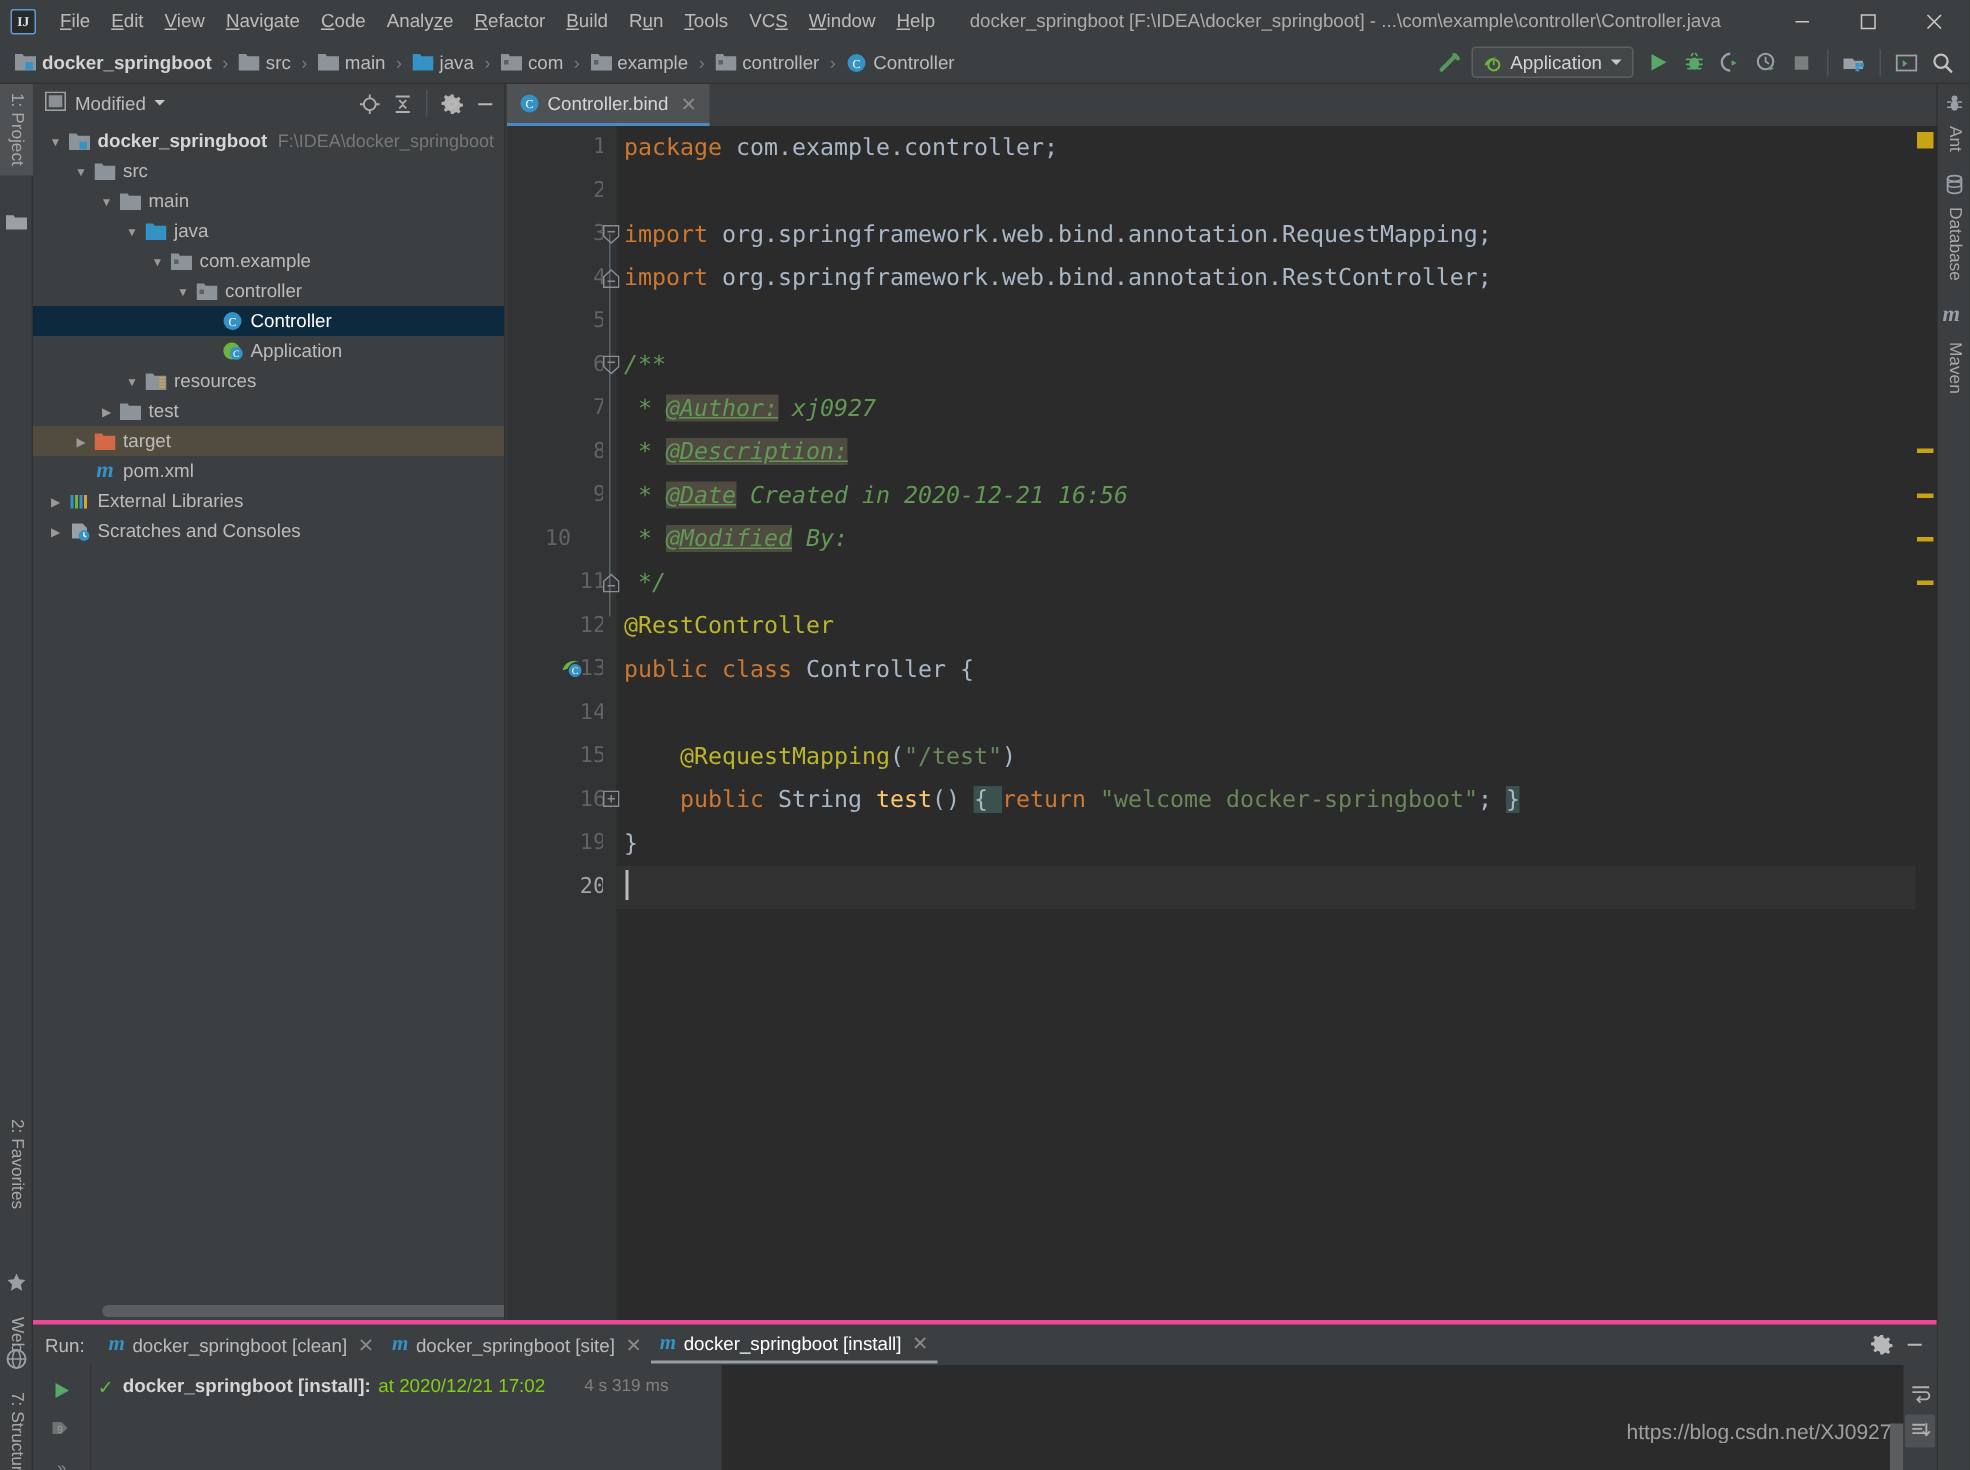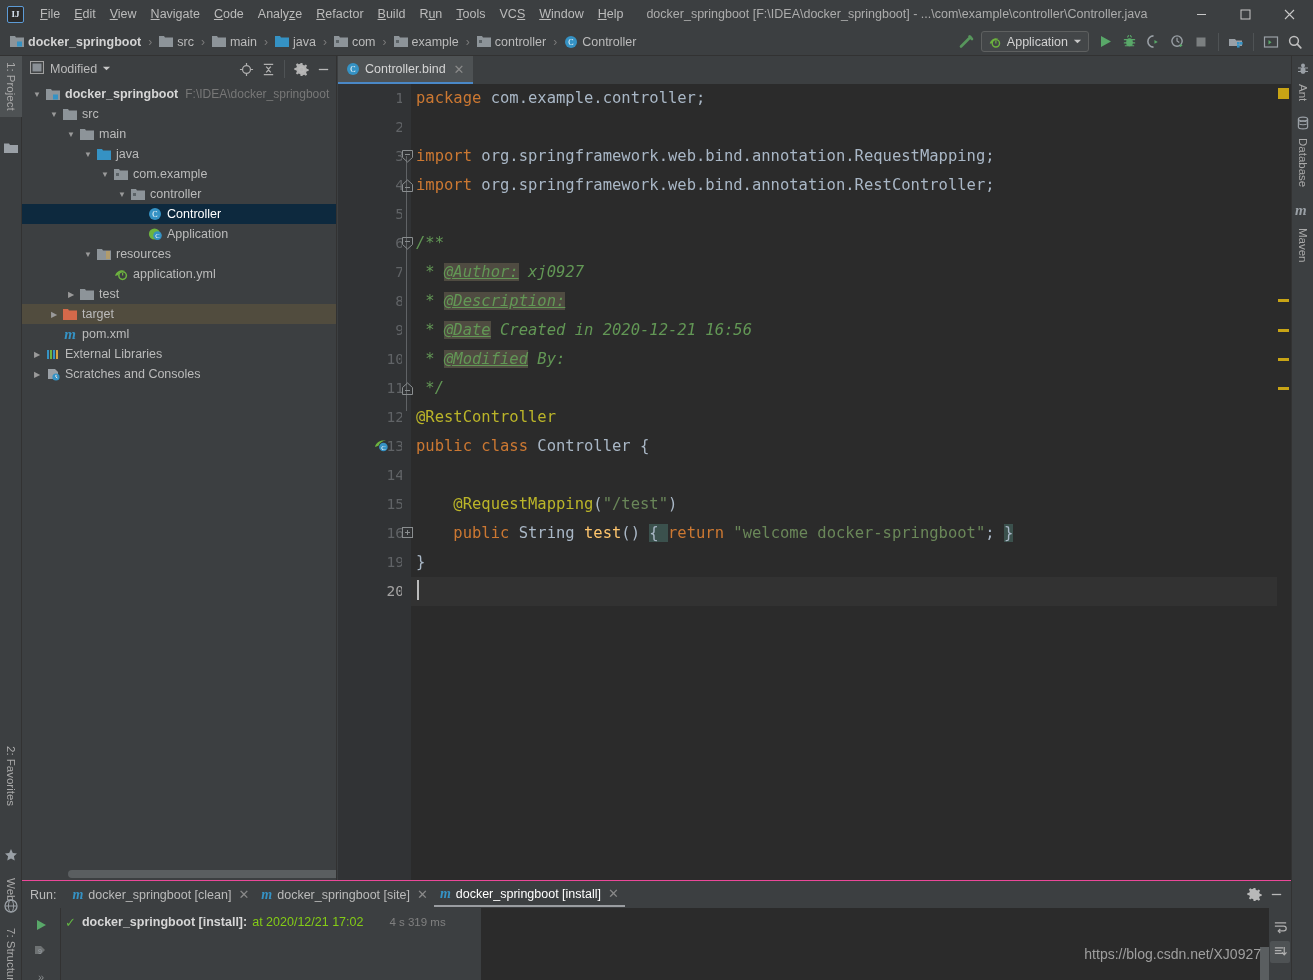--- a/index.html
+++ b/index.html
@@ -169,21 +169,21 @@
     vertical-align:-4px; margin-left:1px;
   }
   .scroll-marks {
     position:absolute; right:0; top:0; width:14px; height:100%; background:#2b2b2b;
   }
   .mark { position:absolute; right:2px; }
 
   
   .run-panel {
     position:absolute; left:22px; top:880px; width:1269px; height:100px;
-    background:#3c3f41; border-top:1px solid #ec4899;
+    background:#3c3f41; border-top:3px solid #ec4899;
   }
   .run-tabs { height:27px; display:flex; align-items:center; padding-left:8px; }
   .run-label { color:#bbbbbb; font-size:12.5px; margin-right:10px; }
   .run-tab {
     display:flex; align-items:center; padding:3px 6px; color:#bbbbbb; font-size:12.5px;
     white-space:nowrap;
   }
   .run-tab.active { color:#ffffff; border-bottom:2px solid #9a9da1; }
   .run-tab .mico {
     color:#3592c4; font-style:italic; font-weight:bold; font-family:"Liberation Serif", serif;
@@ -622,33 +622,20 @@
           <span class="ico">
             <span style="display: flex;">
               <svg width="14" height="13" viewBox="0 0 14 13">
                 <path d="M0 1h5l1 1.5h8V12H0z" fill="#8d9499"></path>
                 <path d="M9 4h4M9 6h4M9 8h4M9 10h4" stroke="#d6a33e" stroke-width="1"></path>
               </svg>
             </span>
           </span>
           <span class="lbl">resources</span>
         </div>
-        <div class="tnode" style="padding-left: 76px;">
-          <span class="arrow"></span>
-          <span class="ico">
-            <span style="display: flex;">
-              <svg width="15" height="14" viewBox="0 0 15 14">
-                <path d="M1 9c1-4.5 5.5-6.5 10-5.5-3 0-5.8 1.8-6.8 4.5z" fill="#6db33f"></path>
-                <circle cx="8.6" cy="8.6" r="3.8" fill="none" stroke="#6db33f" stroke-width="1.5"></circle>
-                <path d="M8.6 6v2.6" stroke="#6db33f" stroke-width="1.2"></path>
-              </svg>
-            </span>
-          </span>
-          <span class="lbl">application.yml</span>
-        </div>
         <div class="tnode" style="padding-left: 42px;">
           <span class="arrow">▶</span>
           <span class="ico">
             <span style="display: flex;">
               <svg width="14" height="13" viewBox="0 0 14 13">
                 <path d="M0 1h5l1 1.5h8V12H0z" fill="#8d9499"></path>
               </svg>
             </span>
           </span>
           <span class="lbl">test</span>
@@ -721,21 +708,21 @@
       <div class="gutter" id="gutter">
           <div class="lnum" style="top: 0px;">1</div>
           <div class="lnum" style="top: 29px;">2</div>
           <div class="lnum" style="top: 58px;">3</div>
           <div class="lnum" style="top: 87px;">4</div>
           <div class="lnum" style="top: 116px;">5</div>
           <div class="lnum" style="top: 145px;">6</div>
           <div class="lnum" style="top: 174px;">7</div>
           <div class="lnum" style="top: 203px;">8</div>
           <div class="lnum" style="top: 232px;">9</div>
-          <div class="lnum" style="top: 261px;">10</div>
+          <div class="lnum" style="top: 261px; text-align: center;">10</div>
           <div class="lnum" style="top: 290px;">11</div>
           <div class="lnum" style="top: 319px;">12</div>
           <div class="lnum" style="top: 348px;">13</div>
           <div class="gmark" style="left: 36px; top: 354px;">
             <span style="display: flex;">
               <svg width="16" height="15" viewBox="0 0 16 15">
                 <path d="M1 9c1-5 6-7.5 11-6.2-3.4 0-6.5 2-7.6 5z" fill="#6db33f"></path>
                 <circle cx="9.4" cy="9" r="4.3" fill="#3592c4"></circle>
                 <text x="9.4" y="11.6" font-size="6.6" fill="#fff" text-anchor="middle" font-family="Liberation Serif, serif">C</text>
               </svg>

